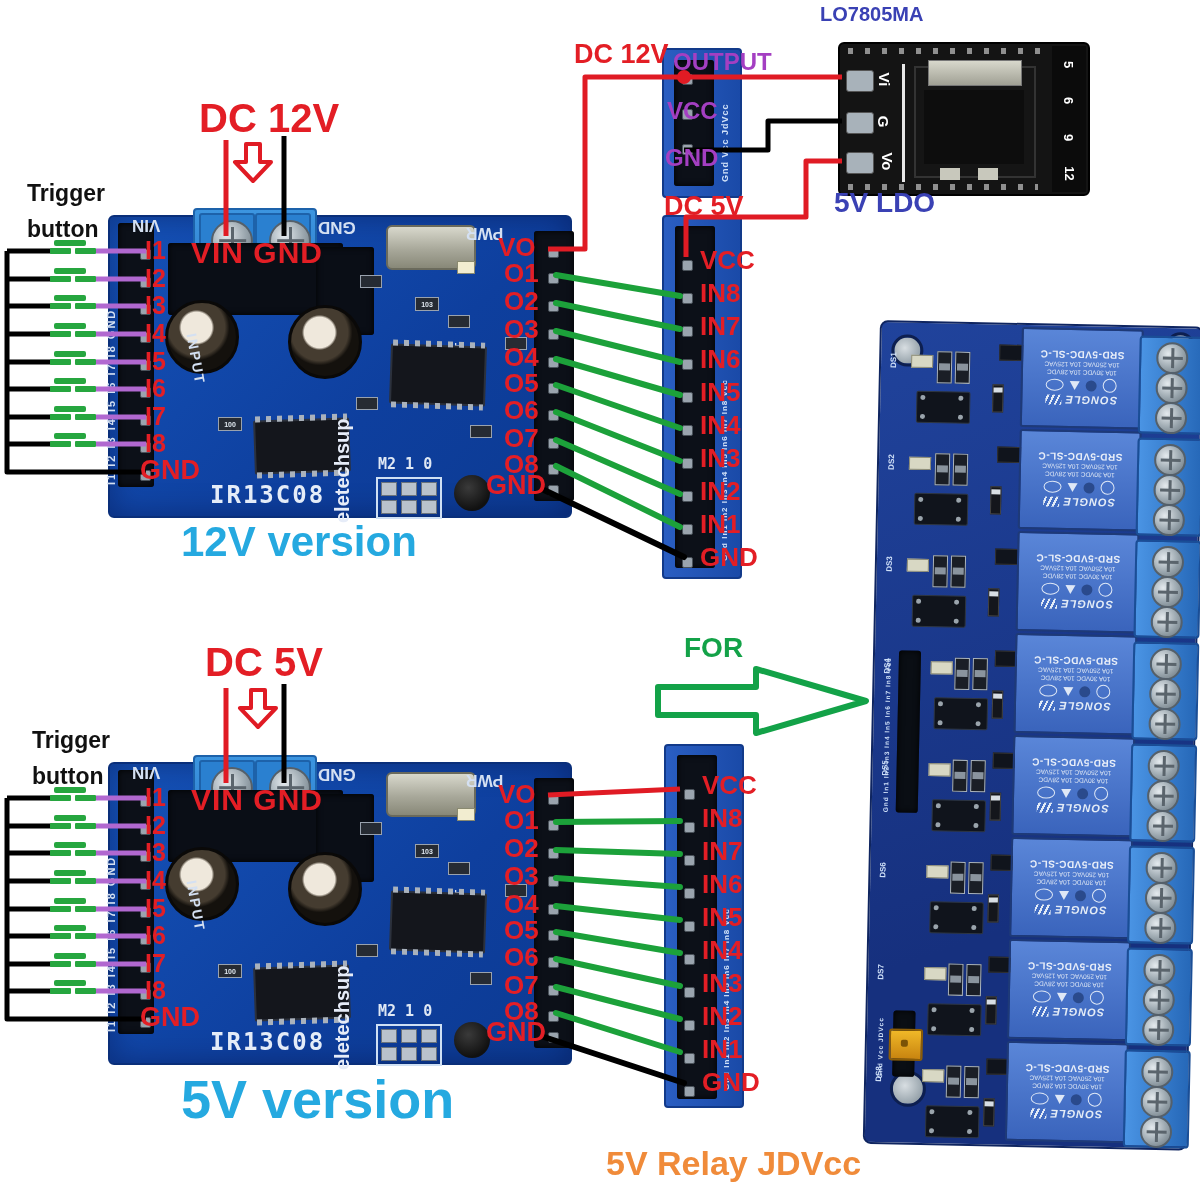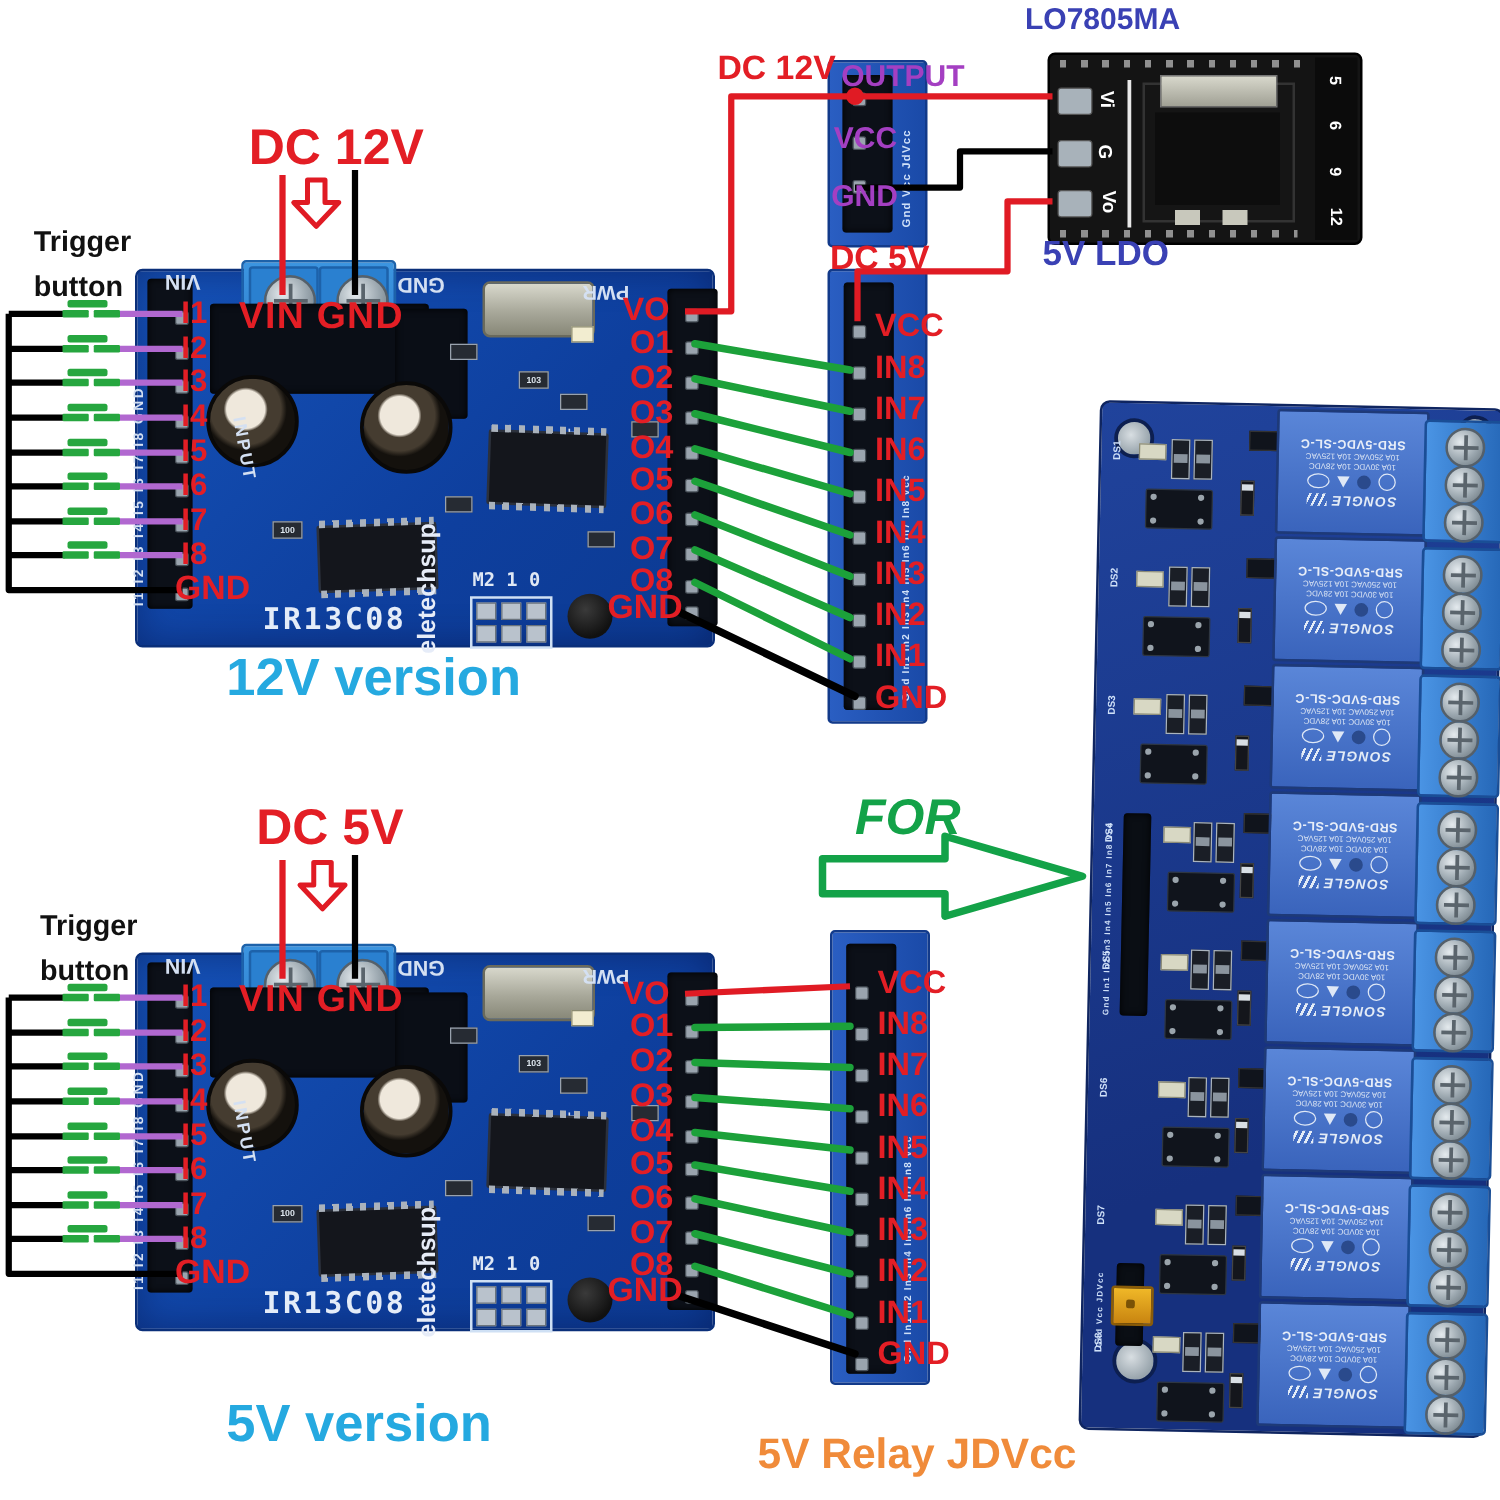--- a/index.html
+++ b/index.html
@@ -781,23 +781,23 @@
   <div class="lbl red z60" style="left:702px;top:1003px;font-size:26px;">IN2</div>
   <div class="lbl red z60" style="left:702px;top:1036px;font-size:26px;">IN1</div>
   <div class="lbl red z60" style="left:702px;top:1069px;font-size:26px;">GND</div>
 
   <div class="lbl red z60" style="left:574px;top:41px;font-size:27px;">DC 12V</div>
   <div class="lbl purple z60" style="left:673px;top:50px;font-size:24px;">OUTPUT</div>
   <div class="lbl purple z60" style="left:667px;top:99px;font-size:24px;">VCC</div>
   <div class="lbl purple z60" style="left:665px;top:146px;font-size:24px;">GND</div>
   <div class="lbl red z60" style="left:664px;top:193px;font-size:27px;">DC 5V</div>
 
-  <div class="lbl indigo z60" style="left:820px;top:4px;font-size:24px;">LO7805MA</div>
+  <div class="lbl indigo z60" style="left:820px;top:4px;font-size:20px;">LO7805MA</div>
   <div class="lbl indigo z60" style="left:834px;top:189px;font-size:28px;">5V LDO</div>
 
   <div class="lbl cyan z60" style="left:181px;top:521px;font-size:42px;">12V version</div>
-  <div class="lbl cyan z60" style="left:181px;top:1118px;font-size:42px;">5V version</div>
+  <div class="lbl cyan z60" style="left:181px;top:1072px;font-size:54px;">5V version</div>
 
   <div class="lbl orange z60" style="left:606px;top:1146px;font-size:34px;">5V Relay JDVcc</div>
 
-  <div class="lbl green z60" style="left:684px;top:634px;font-size:40px;font-style:italic;">FOR</div>
+  <div class="lbl green z60" style="left:684px;top:634px;font-size:28px;">FOR</div>
 
 </div>
 
 </body></html>

